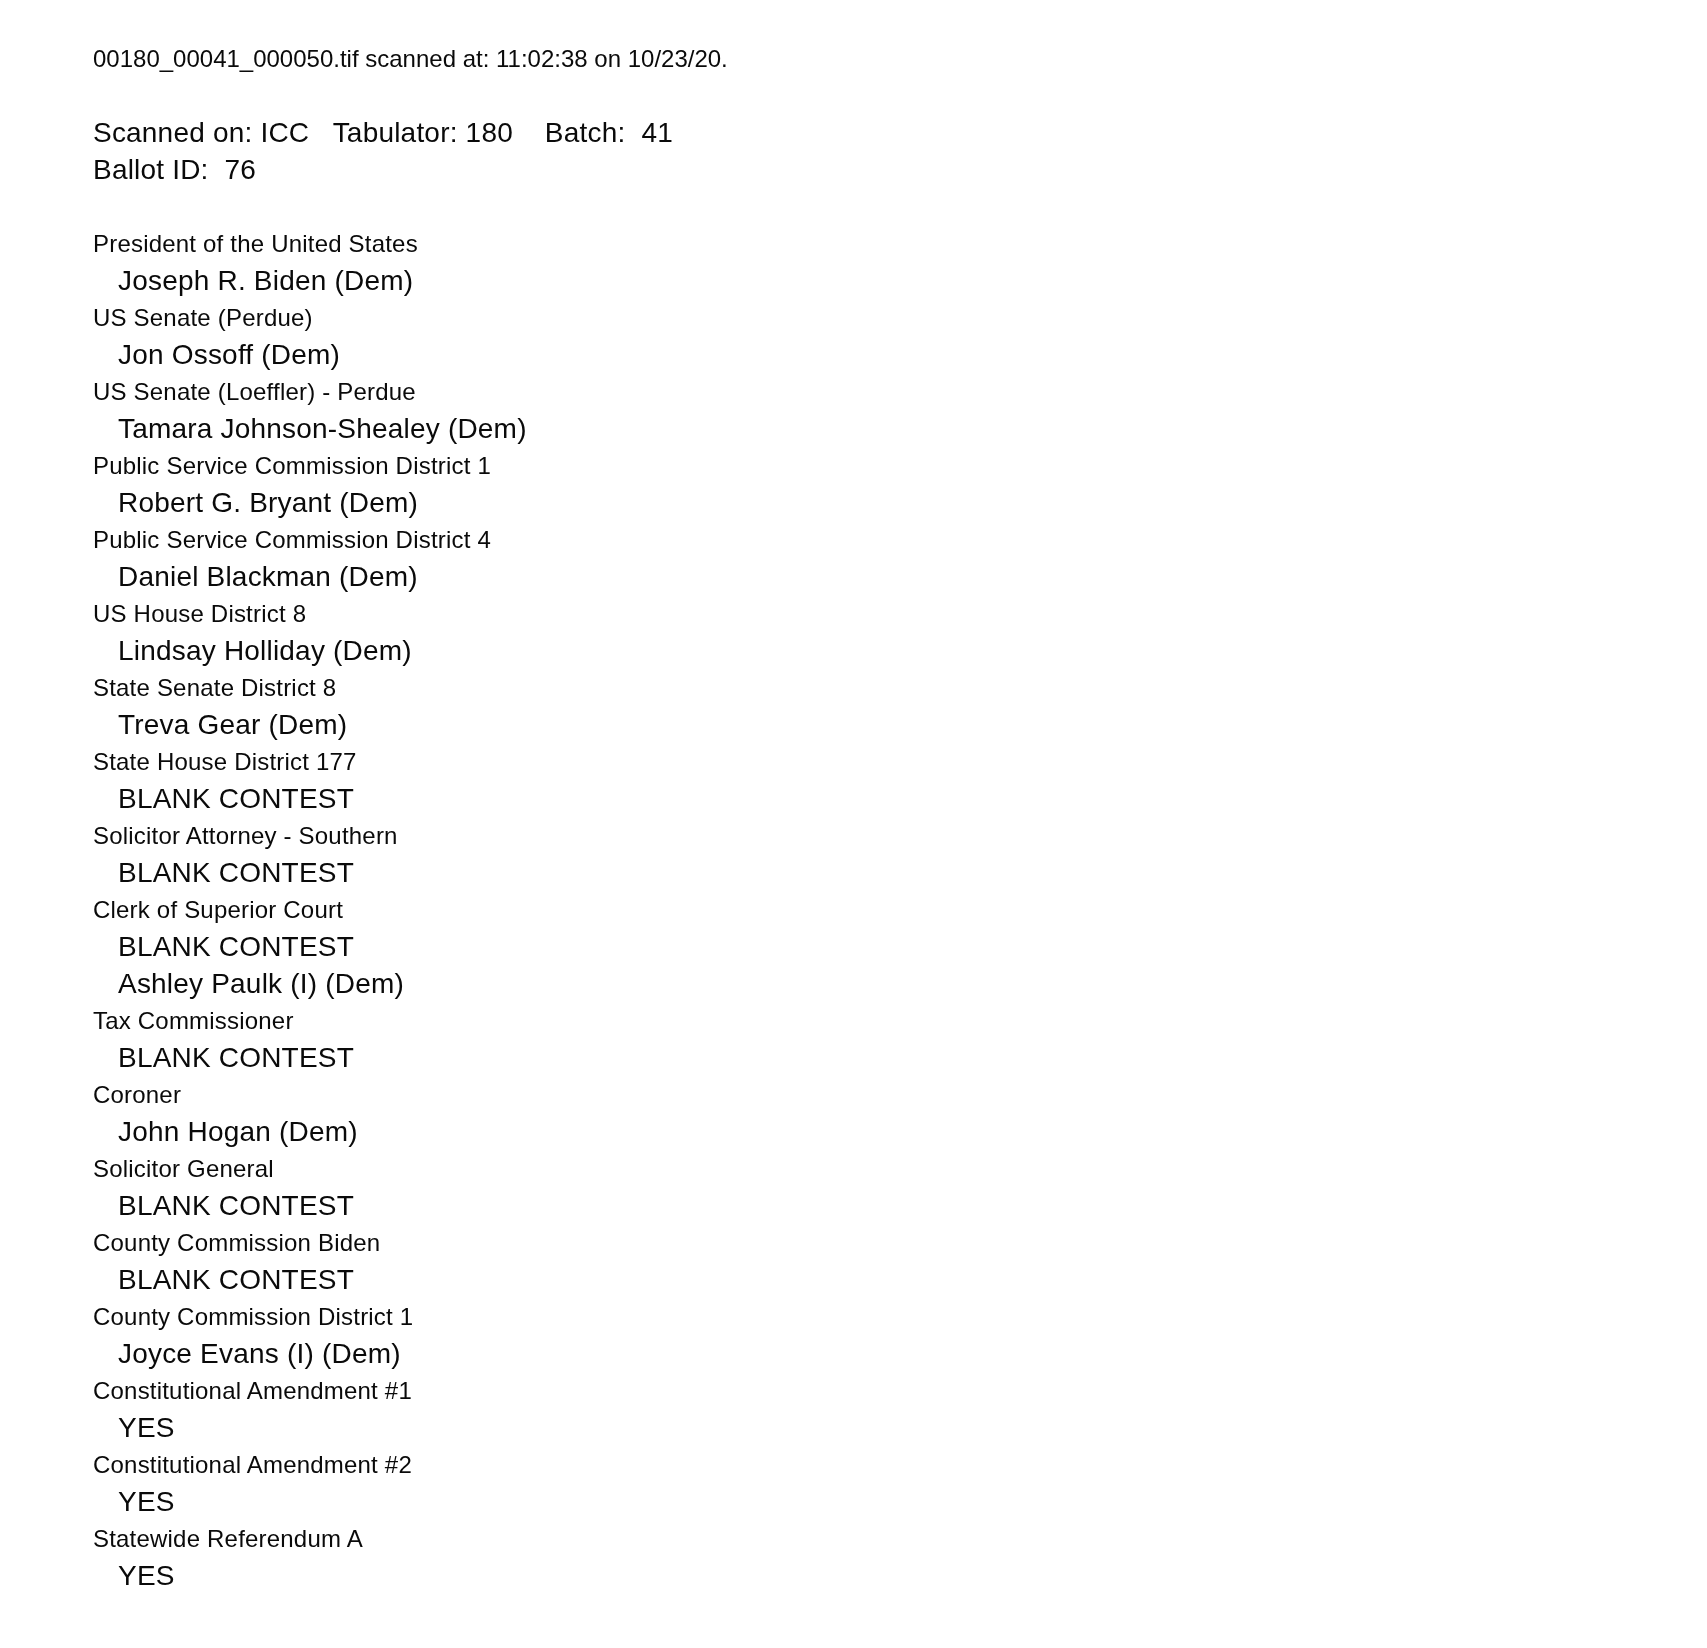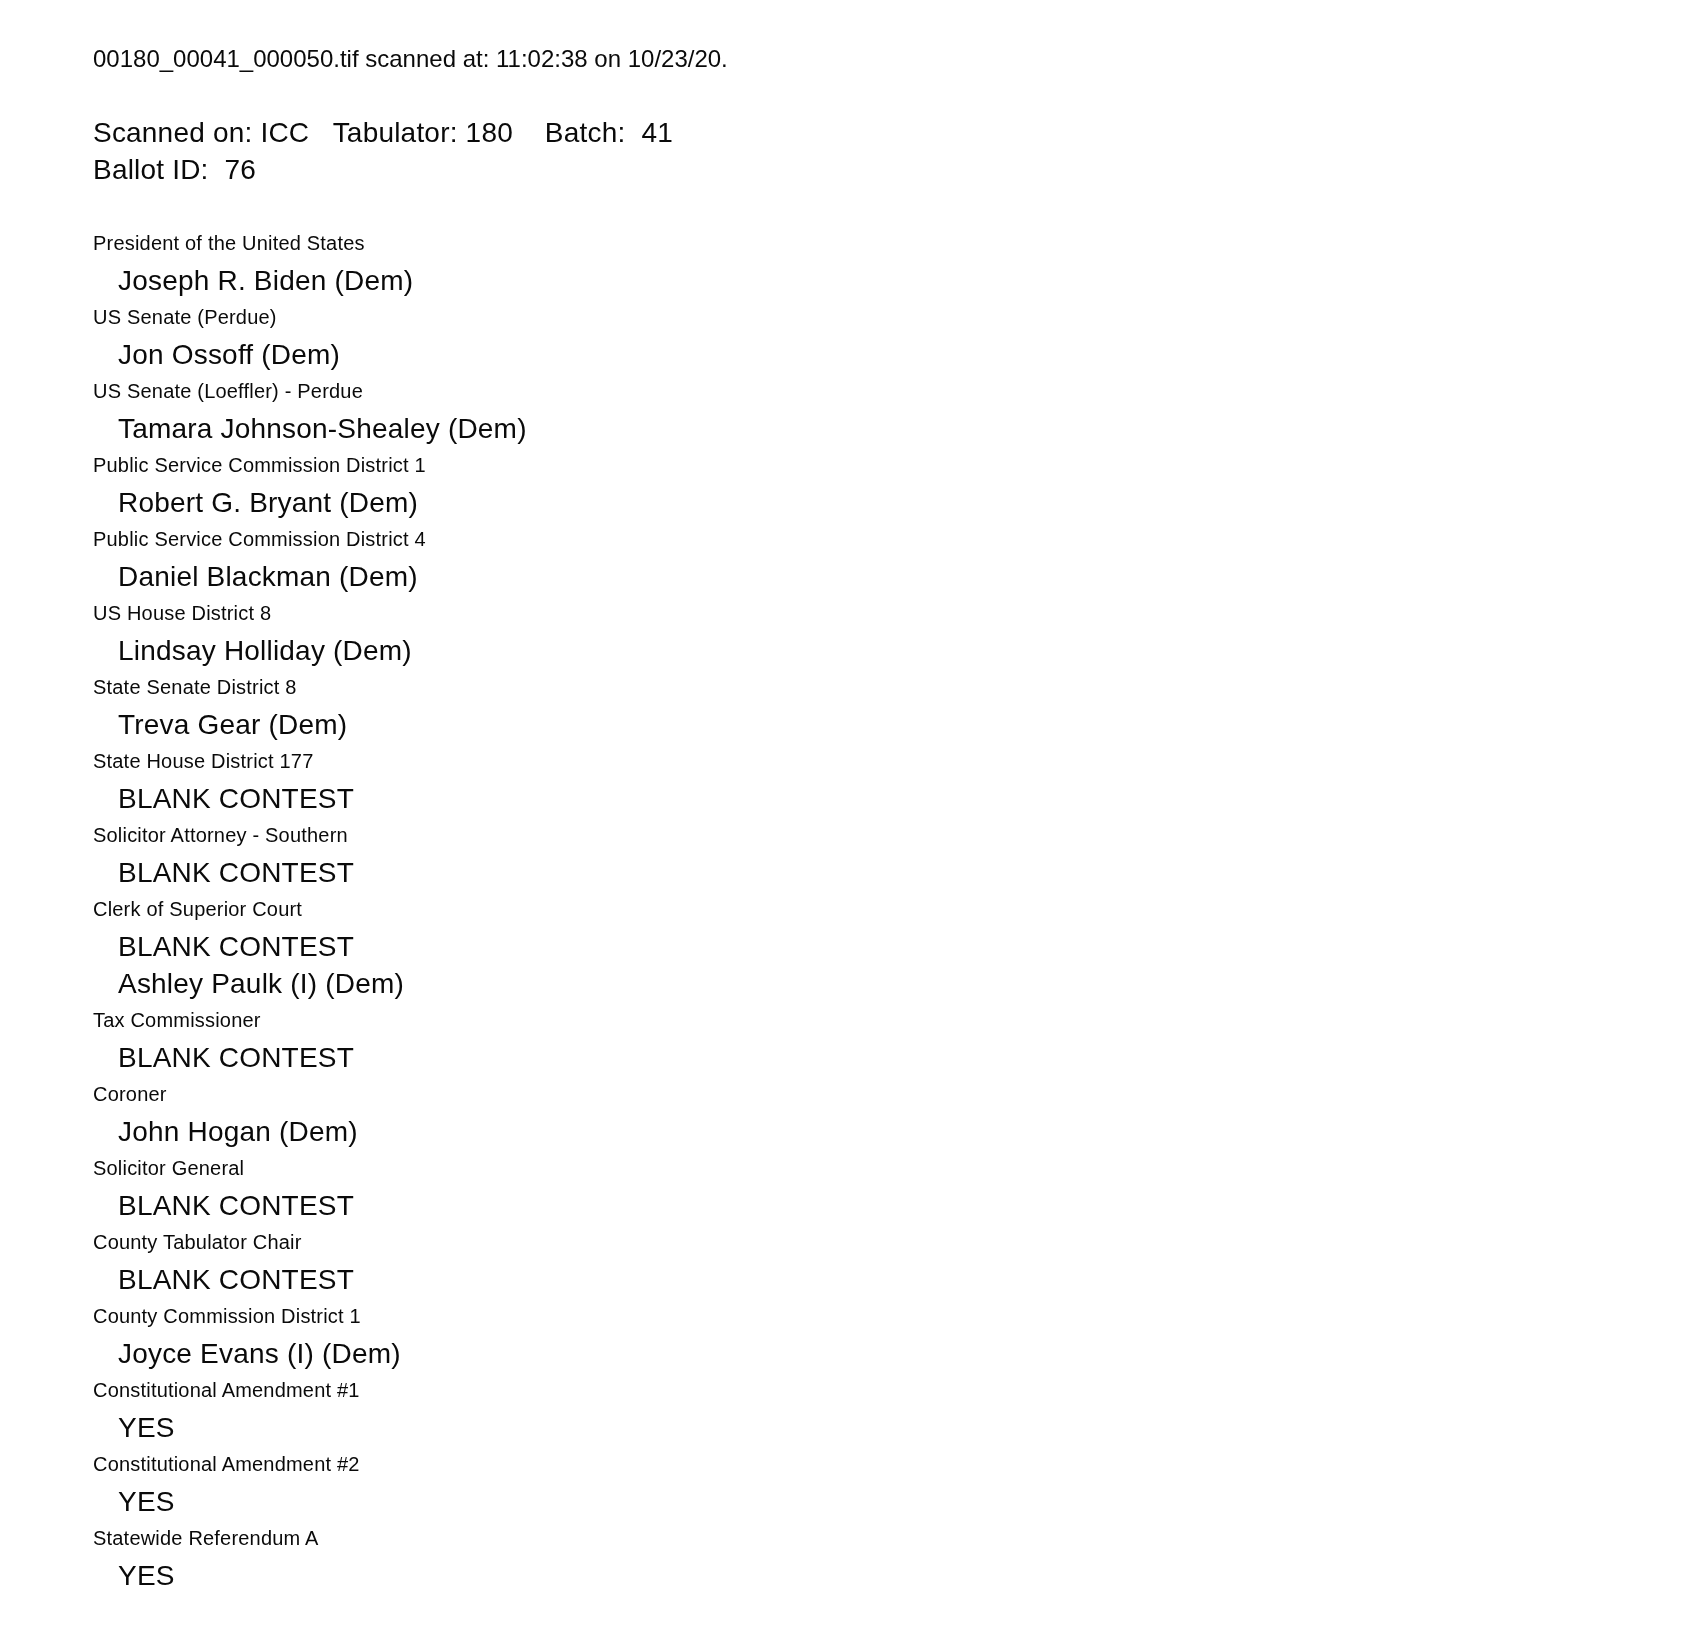--- a/index.html
+++ b/index.html
@@ -32,21 +32,21 @@
     font-size: 24px;
     line-height: 37px;
     white-space: pre-wrap;
   }
   .spacer {
     height: 37px;
   }
   .contest-name {
     white-space: pre-wrap;
     line-height: 37px;
-    font-size: 20px;
+    font-size: 24px;
     letter-spacing: 0.2px;
   }
   .contest-choice {
     white-space: pre-wrap;
     line-height: 37px;
     font-size: 28px;
     letter-spacing: 0.2px;
     padding-left: 25px;
   }
 </style>
@@ -129,21 +129,21 @@
       <div class="contest-name">Coroner</div>
       <div class="contest-choice">John Hogan (Dem)</div>
     </div>
 
     <div class="contest-row">
       <div class="contest-name">Solicitor General</div>
       <div class="contest-choice">BLANK CONTEST</div>
     </div>
 
     <div class="contest-row">
-      <div class="contest-name">County Tabulator Chair</div>
+      <div class="contest-name">County Commission Biden</div>
       <div class="contest-choice">BLANK CONTEST</div>
     </div>
 
     <div class="contest-row">
       <div class="contest-name">County Commission District 1</div>
       <div class="contest-choice">Joyce Evans (I) (Dem)</div>
     </div>
 
     <div class="contest-row">
       <div class="contest-name">Constitutional Amendment #1</div>

